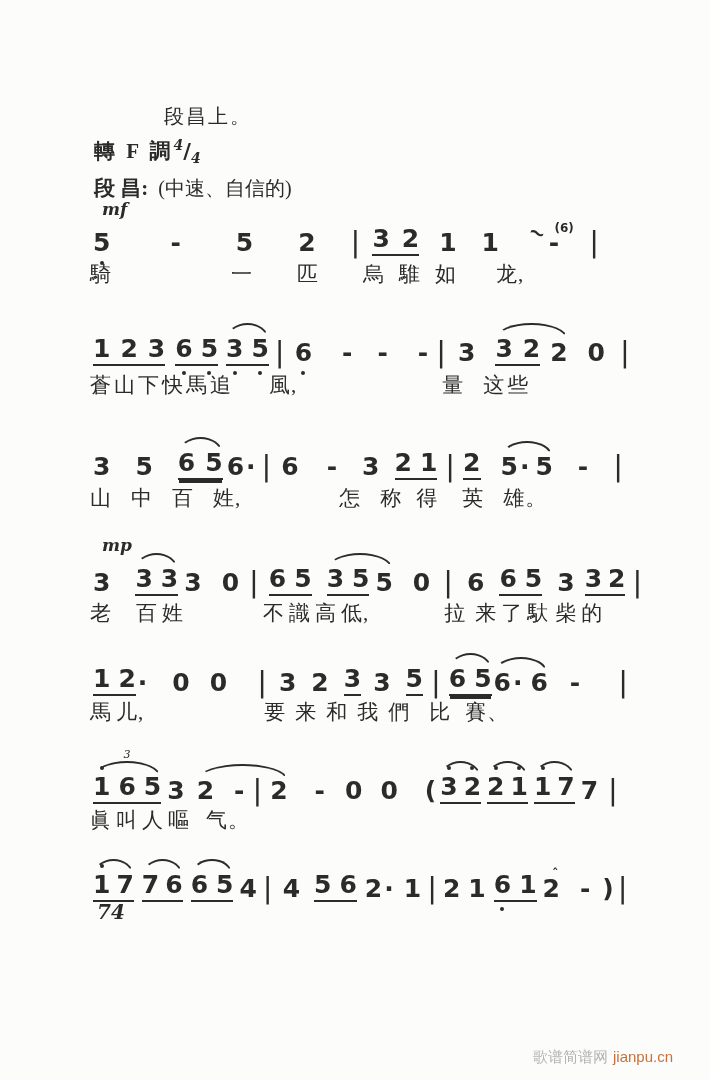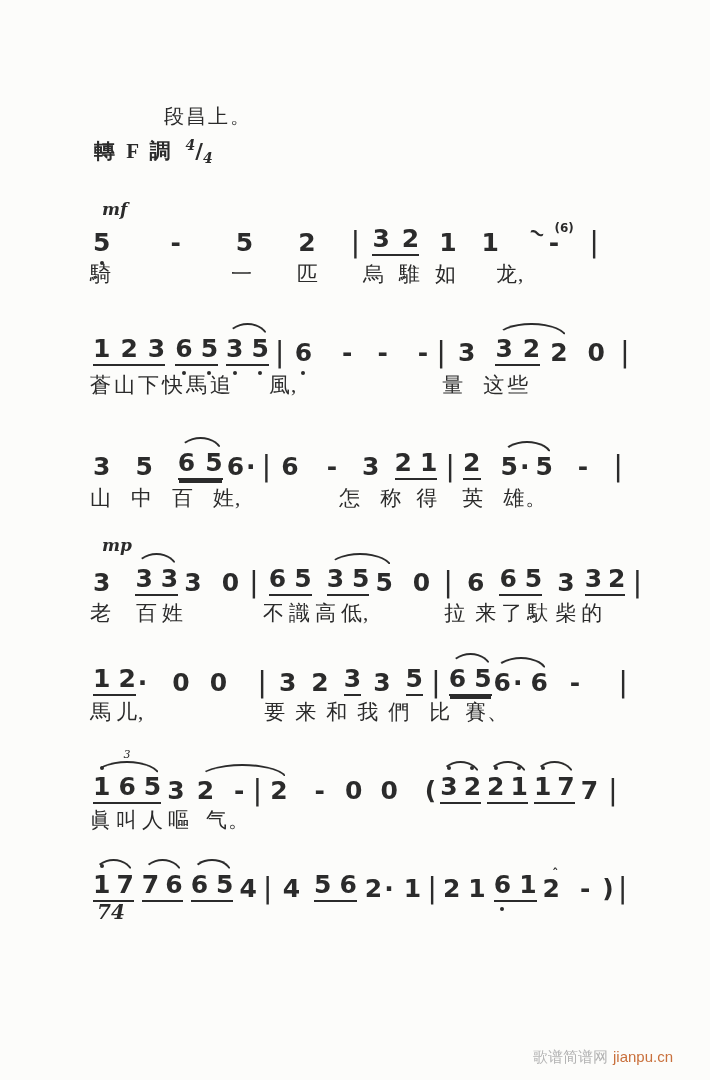--- a/index.html
+++ b/index.html
@@ -7,21 +7,21 @@
   body{background:#888;}
   #page{
     position:relative; width:710px; height:1080px; margin:0 auto;
     background:#fcfcfa; overflow:hidden;
     font-family:"Liberation Serif", serif; color:var(--ink);
   }
   
   .hdr{position:absolute; white-space:nowrap; color:var(--ink);}
   #stage-dir{left:164px; top:103px; font-size:20px; letter-spacing:2px;}
   #key-line{left:94px; top:137px; font-size:21px; font-weight:bold; letter-spacing:3px;}
-  #key-line .meter{font-weight:bold; letter-spacing:0; margin-left:12px; font-family:"DejaVu Serif",serif;}
+  #key-line .meter{font-weight:bold; letter-spacing:0; margin-left:0; font-family:"DejaVu Serif",serif;}
   #key-line sup{font-size:14px; font-style:italic;}
   #key-line sub{font-size:14px; font-style:italic;}
   #char-line{left:94px; top:174px; font-size:21px; font-weight:bold;}
   #char-line .dir{font-weight:normal; margin-left:10px; font-size:20px;}
   .dyn{position:absolute; left:102px; font-family:"DejaVu Serif",serif; font-style:italic; font-weight:bold; font-size:17px; color:var(--ink);}
   
   .line{position:absolute; left:93px; display:flex; align-items:flex-end; height:34px;}
   .tk{position:relative; font-family:"DejaVu Sans",sans-serif; font-weight:bold; font-size:25px; line-height:26px; margin-left:8px; color:var(--ink);}
   .line>*:first-child, .grp>*:first-child{margin-left:0;}
   .grp{position:relative; display:flex; align-items:flex-end; margin-left:8px;}
@@ -52,20 +52,23 @@
   #wm-url{color:#c9703c; margin-left:5px; text-decoration:none;}
 </style>
 </head>
 <body>
 
 <div id="page">
   <div class="hdr" id="stage-dir">段昌上。</div>
   <div class="hdr" id="key-line">
     <span>轉 F 調</span><span class="meter"><sup>4</sup>/<sub>4</sub></span>
   </div>
+  <div class="hdr" id="char-line">
+    <span>段 昌:</span><span class="dir">(中速、自信的)</span>
+  </div>
 
   <div id="score">
       <div class="dyn" style="top: 199px;">mf</div>
       <div class="line" style="top: 222px;">
         <span class="tk lo">5</span>
         <span class="tk" style="margin-left: 60px;">-</span>
         <span class="tk" style="margin-left: 55px;">5</span>
         <span class="tk" style="margin-left: 45px;">2</span>
         <span class="tk bar" style="margin-left: 35px;">|</span>
         <span class="grp ug" style="margin-left: 12px;">

